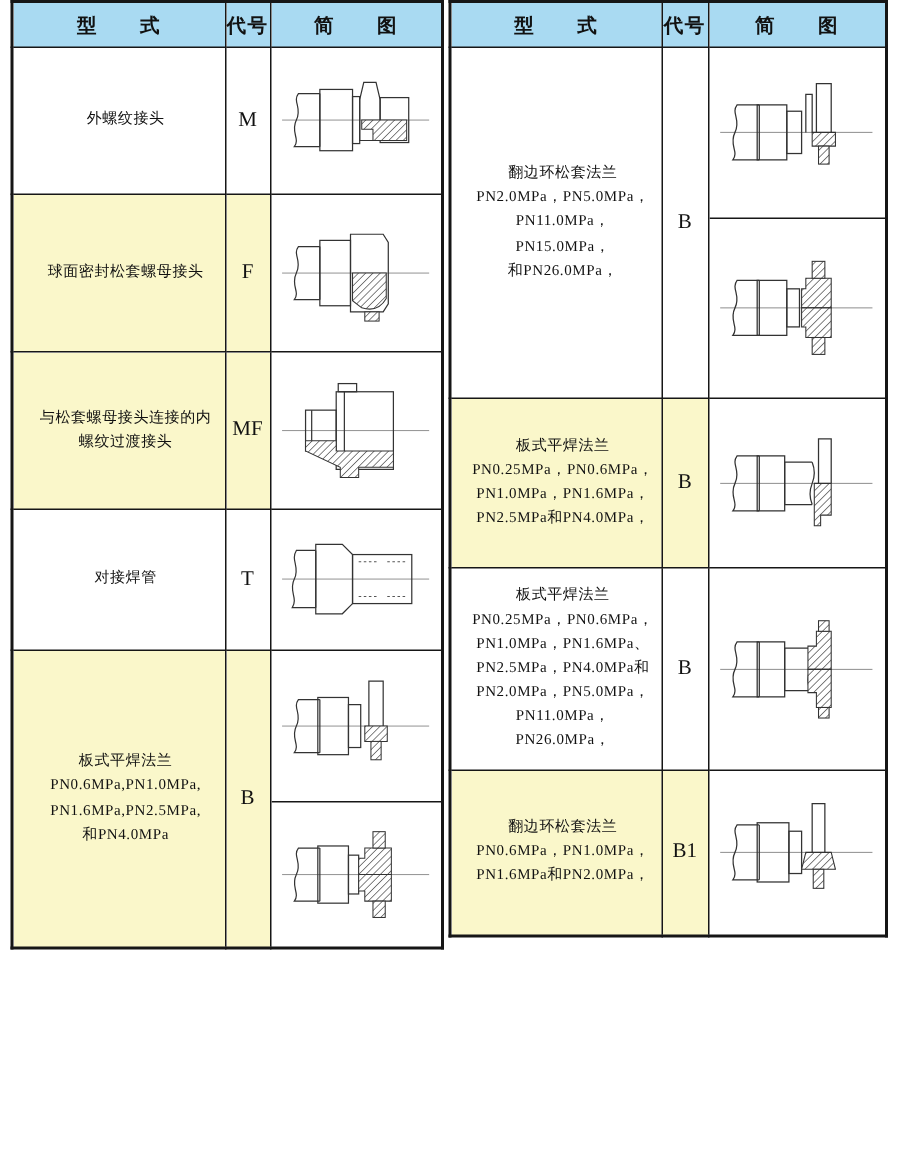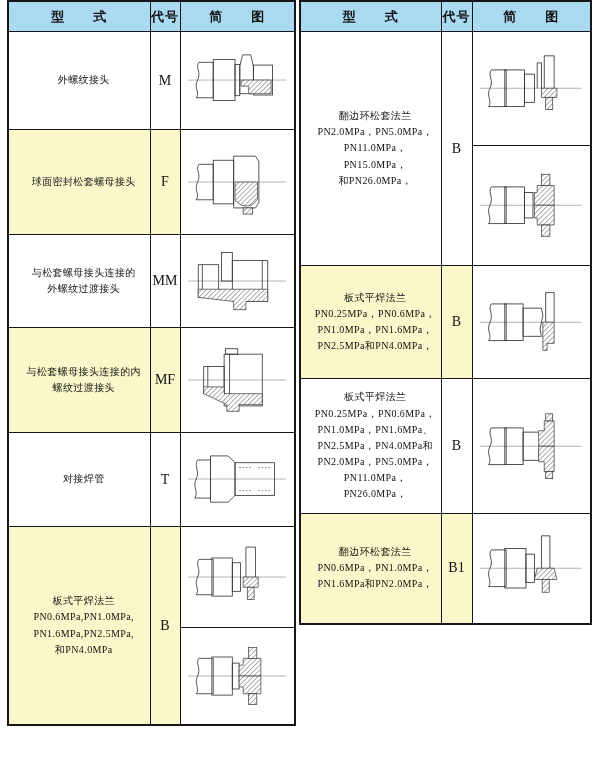--- a/index.html
+++ b/index.html
@@ -106,44 +106,20 @@
                       <line x1="0" y1="0" x2="0" y2="5" stroke="#444" stroke-width="1.3"></line>
                     </pattern>
                   </defs>
                   <line x1="3" y1="50" x2="147" y2="50" class="cl"></line>
                   <path d="M40,24 L19,24 C13,32 23,38 17,50 C11,62 21,68 15,76 L40,76" class="ln"></path>
                   <line x1="40" y1="24" x2="40" y2="76" class="ln"></line>
                   <rect x="40" y="18" width="30" height="64" class="ln"></rect>
                   <path d="M70,12 L102,12 L107,20 L107,80 L102,88 L70,88 Z" class="ln"></path>
                   <path d="M72,50 L105,50 L105,75 Q97,89 81,84 L72,77 Z" fill="url(#h1)" stroke="#333"></path>
                   <rect x="84" y="88" width="14" height="9" fill="url(#h1)" stroke="#333"></rect>
-                </svg>
-              </div>
-        </td>
-      </tr>
-      <tr style="height:93px">
-        <td class="type">与松套螺母接头连接的
-外螺纹过渡接头</td>
-        <td class="code">MM</td>
-        <td class="dia">
-          <div class="dia-box">
-                <svg viewBox="0 0 150 100" preserveAspectRatio="xMidYMid meet">
-                  <defs>
-                    <pattern id="h2" width="5" height="5" patternUnits="userSpaceOnUse" patternTransform="rotate(45)">
-                      <rect width="5" height="5" fill="#fff"></rect>
-                      <line x1="0" y1="0" x2="0" y2="5" stroke="#444" stroke-width="1.3"></line>
-                    </pattern>
-                  </defs>
-                  <line x1="3" y1="50" x2="147" y2="50" class="cl"></line>
-                  <rect x="18" y="26" width="30" height="48" class="ln"></rect>
-                  <line x1="24" y1="26" x2="24" y2="74" class="ln"></line>
-                  <rect x="52" y="8" width="16" height="42" class="ln"></rect>
-                  <rect x="68" y="20" width="52" height="60" class="ln"></rect>
-                  <line x1="112" y1="20" x2="112" y2="80" class="ln"></line>
-                  <polygon points="18,62 120,62 120,80 88,80 88,92 70,92 70,80 18,74" fill="url(#h2)" stroke="#333"></polygon>
                 </svg>
               </div>
         </td>
       </tr>
       <tr style="height:105px" class="hl">
         <td class="type">与松套螺母接头连接的内
 螺纹过渡接头</td>
         <td class="code">MF</td>
         <td class="dia">
           <div class="dia-box">

